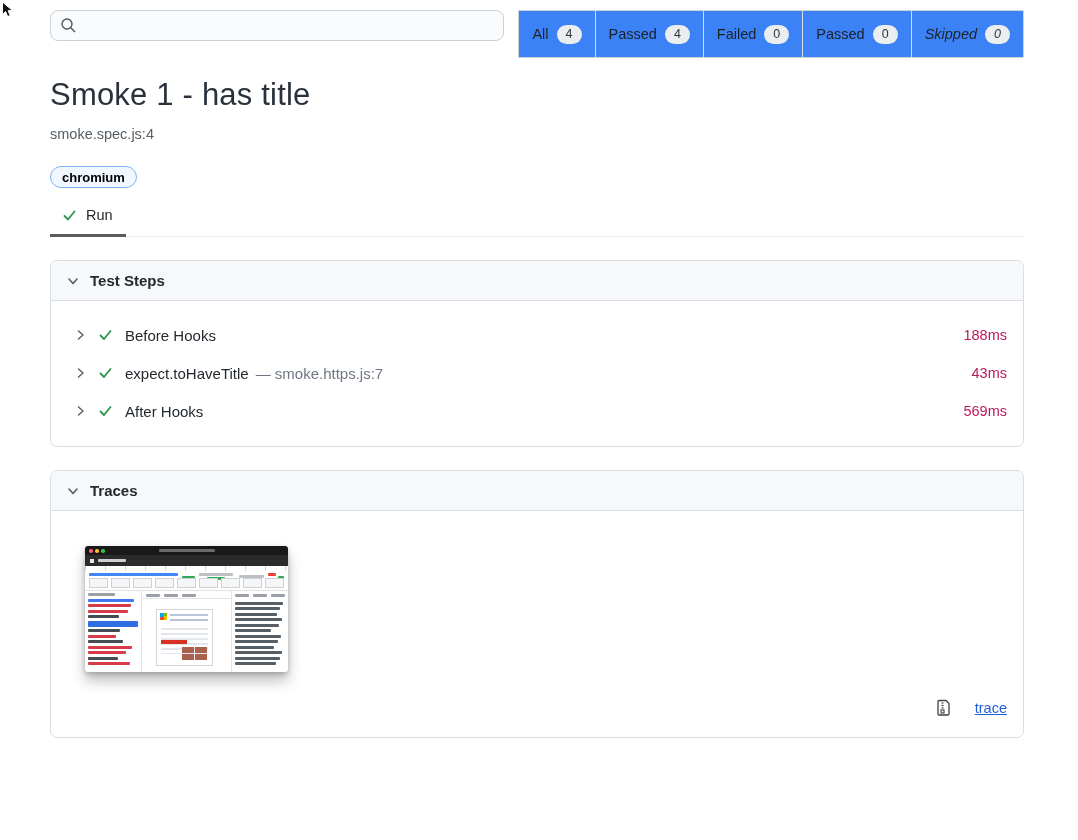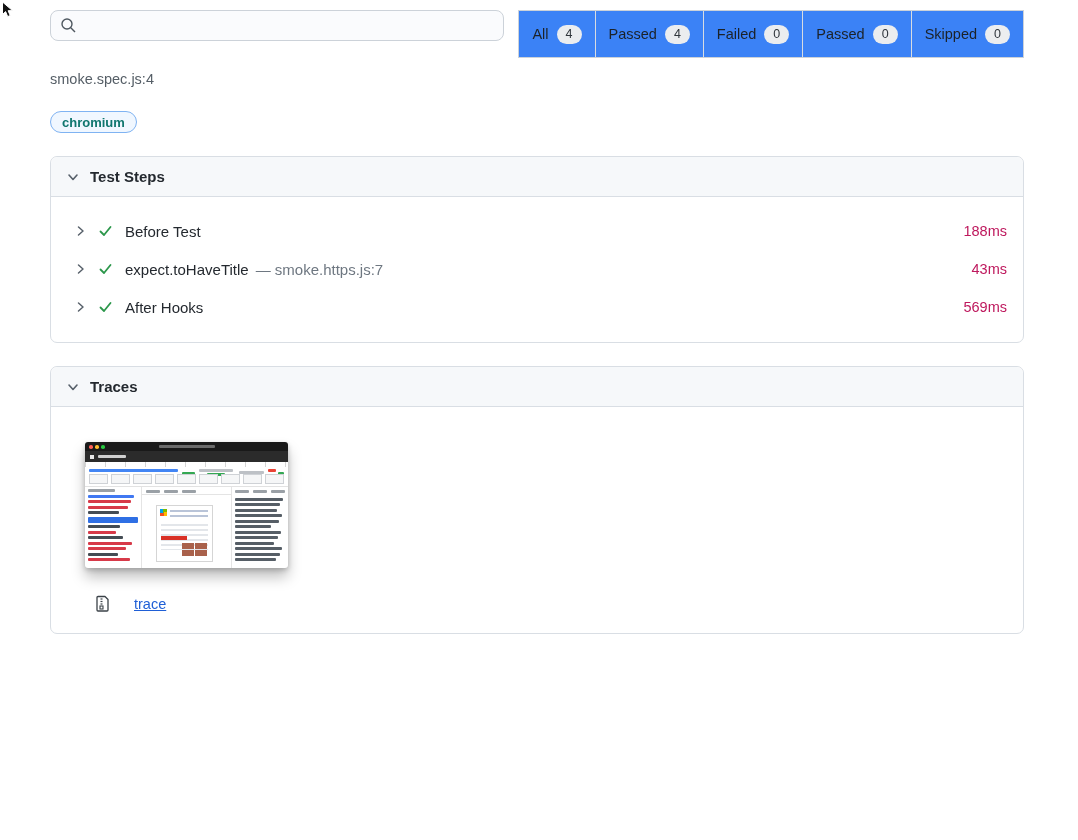--- a/index.html
+++ b/index.html
@@ -16,30 +16,30 @@
   .searchbox { flex:1; position:relative; }
   .searchbox input { width:100%; height:31px; border:1px solid #ccd2d9; border-radius:8px;
     background:#fafbfd; padding:0 10px 0 34px; font-size:14px; color:#24292f; outline:none;
     font-family:"Liberation Sans", sans-serif; }
   .search-icon { position:absolute; left:10px; top:7px; }
 
   .filter-group { display:flex; border:1px solid #ccd2d9; border-radius:0; background:#3b82f6;
     overflow:hidden; height:48px; }
   .filter-tab { display:flex; align-items:center; gap:8px; padding:0 13px; cursor:pointer;
     border-right:1px solid #d8dce1; font-size:14.5px; color:#1c2228; white-space:nowrap; }
-  .filter-tab:last-child { border-right:none; }
+  .filter-tab:last-child { border-right:none;font-style:italic; }
   .count-pill { background:#ebedef; color:#30363c; font-size:12.5px; border-radius:11px;
     padding:2px 9px; line-height:1.2; }
 
   .total-time { text-align:right; color:#6b7480; font-size:14.5px; margin-top:10px; padding-right:9px; }
 
   
   .test-title { margin-top:19px; font-size:31px; font-weight:400; color:#29323c; letter-spacing:.2px; }
   .test-location { margin-top:13px; font-size:14.5px; color:#555e66; }
-  .badge { display:inline-block; margin-top:24px; font-size:13px; font-weight:700; color:#0f766e;
+  .badge { display:inline-block; margin-top:24px; font-size:13px; font-weight:700; color:#000000;
     background:#f0f7ff; border:1.5px solid #7fb3f2; border-radius:11px; padding:2.5px 11px; }
 
   
   .tabs-bar { margin-top:13px; border-bottom:1px solid #ebedef; }
   .run-tab { display:inline-flex; align-items:center; gap:9px; padding:6px 13px 11px 12px;
     font-size:14.5px; color:#24292f; border-bottom:3px solid #5c5c5c; margin-bottom:-1px; cursor:pointer; }
 
   
   .panel { border:1px solid #d9dee4; border-radius:7px; margin-top:23px; background:#fff; }
   .panel-header { display:flex; align-items:center; gap:11px; background:#f6f8fa;
@@ -82,21 +82,21 @@
     border:1px solid #d5d5d5; }
   .mp-logo { position:absolute; left:3px; top:3px; width:7px; height:7px;
     background:conic-gradient(from 0deg,#7fba00 0 25%,#ffb900 0 50%,#f25022 0 75%,#00a4ef 0); }
   .mp-lines { position:absolute; left:13px; right:4px; top:4px; height:10px;
     background:repeating-linear-gradient(#b9c4d8 0 2px,transparent 2px 5px); }
   .mp-body { position:absolute; left:4px; right:4px; top:18px; height:26px;
     background:repeating-linear-gradient(#e3e6ea 0 2px,transparent 2px 5px); }
   .mp-red { position:absolute; left:4px; top:30px; width:26px; height:4px; background:#d93025; }
   .mp-imgs { position:absolute; right:4px; bottom:4px; width:26px; height:14px; display:flex; flex-wrap:wrap; gap:1px; }
   .mp-img { width:12px; height:6px; background:#a9614b; }
-  .trace-link-row { display:flex; align-items:center; gap:24px; margin-top:27px; margin-left:11px; }
+  .trace-link-row { display:flex; align-items:center; gap:24px; margin-top:27px; margin-left:11px;justify-content:flex-end; }
   .trace-link { color:#1f5fd6; font-size:14.5px; text-decoration:underline; cursor:pointer; }
 </style>
 </head>
 <body>
 
 <div class="page">
 
   <svg class="cursor" width="16" height="18" viewBox="0 0 16 18">
     <path d="M1.5,1 L1.5,13.5 L4.6,10.6 L6.7,15.6 L9.2,14.5 L7.1,9.7 L11.5,9.6 Z" fill="#111" stroke="#fff" stroke-width="1"></path>
   </svg>
@@ -132,23 +132,32 @@
         </div>
         <div class="filter-tab">
           <span>Skipped</span>
           <span class="count-pill">0</span>
         </div>
       </div>
     </div>
 
 
     
+    <div class="test-title">Smoke 1 - has title</div>
     <div class="test-location">smoke.spec.js:4</div>
     <div class="badge">chromium</div>
 
+    <div class="tabs-bar">
+      <div class="run-tab">
+        <svg width="15" height="15" viewBox="0 0 15 15">
+          <path d="M2.5 8 L6 11.5 L12.5 3.5" fill="none" stroke="#2c974b" stroke-width="1.8" stroke-linecap="round" stroke-linejoin="round"></path>
+        </svg>
+        <span>Run</span>
+      </div>
+    </div>
 
     
     <div class="panel">
       <div class="panel-header">
         <svg width="12" height="12" viewBox="0 0 12 12">
           <path d="M2 4 L6 8.5 L10 4" fill="none" stroke="#57606a" stroke-width="1.6" stroke-linecap="round" stroke-linejoin="round"></path>
         </svg>
         <span>Test Steps</span>
       </div>
       <div class="steps-list">
@@ -157,21 +166,21 @@
           <span class="chev">
             <svg width="11" height="12" viewBox="0 0 11 12">
                 <path d="M3.5 2 L8 6 L3.5 10" fill="none" stroke="#57606a" stroke-width="1.5" stroke-linecap="round" stroke-linejoin="round"></path>
               </svg>
           </span>
           <span class="check">
             <svg width="15" height="14" viewBox="0 0 15 14">
                 <path d="M2.5 7.5 L6 11 L12.5 3" fill="none" stroke="#2c974b" stroke-width="1.8" stroke-linecap="round" stroke-linejoin="round"></path>
               </svg>
           </span>
-          <span class="step-label">Before Test</span>
+          <span class="step-label">Before Hooks</span>
 
           <span class="step-dur">188ms</span>
         </div>
 
 
         <div class="step-row">
           <span class="chev">
             <svg width="11" height="12" viewBox="0 0 11 12">
                 <path d="M3.5 2 L8 6 L3.5 10" fill="none" stroke="#57606a" stroke-width="1.5" stroke-linecap="round" stroke-linejoin="round"></path>
               </svg>

